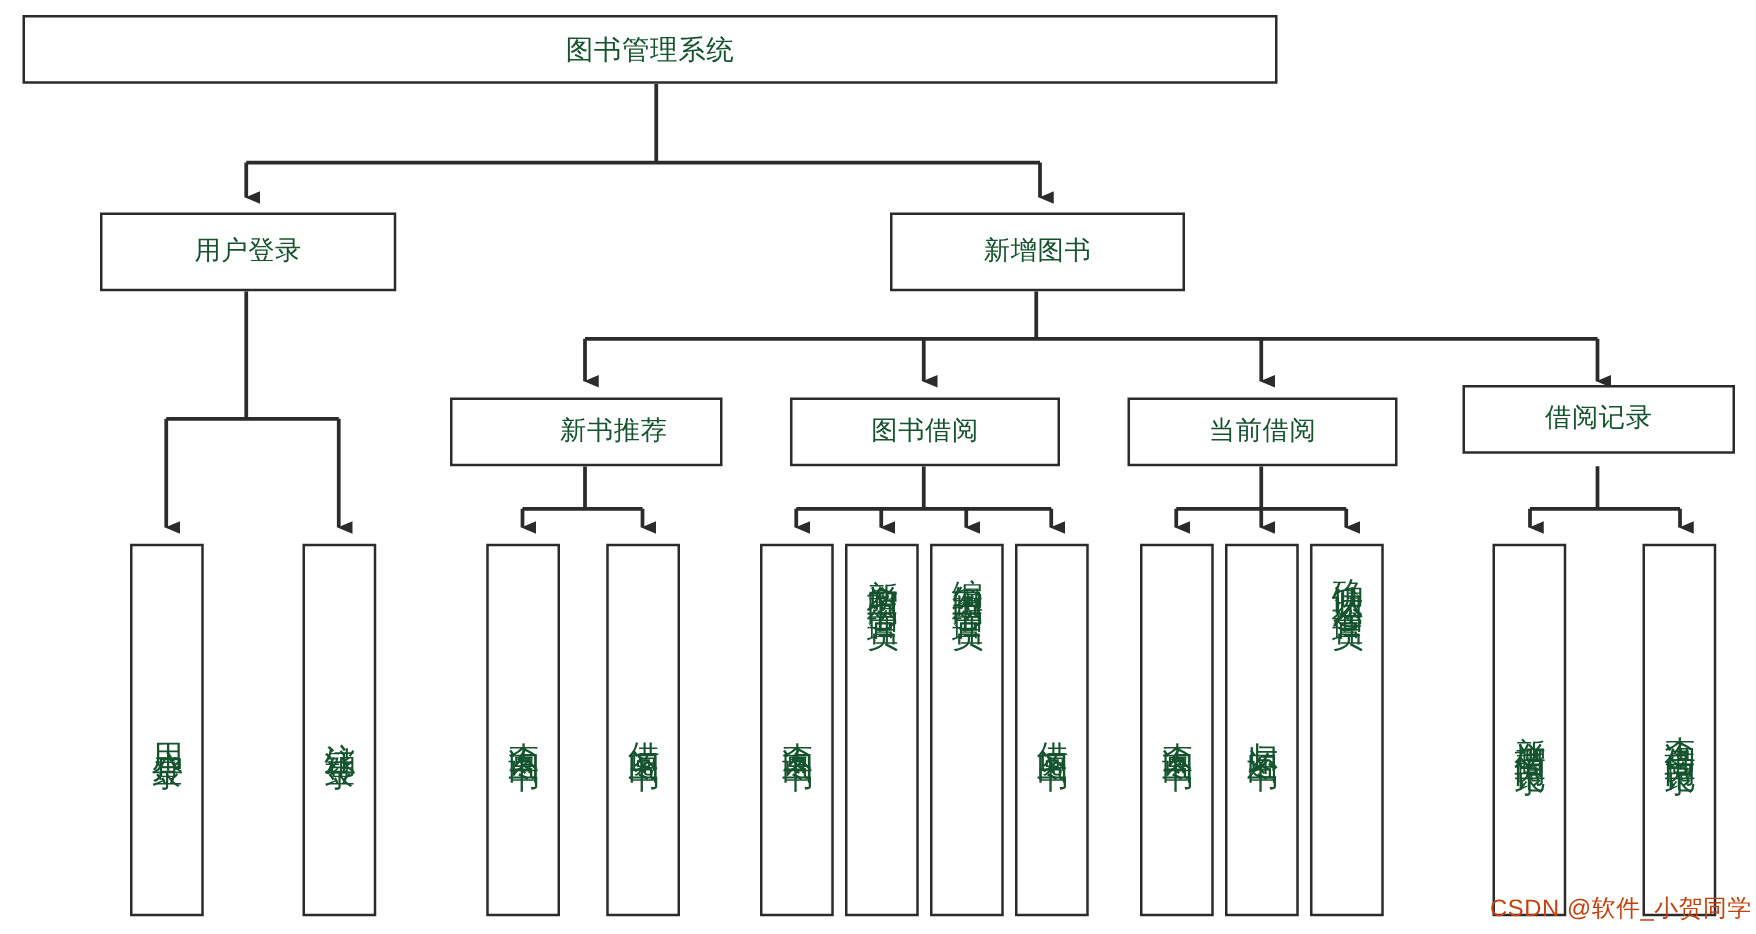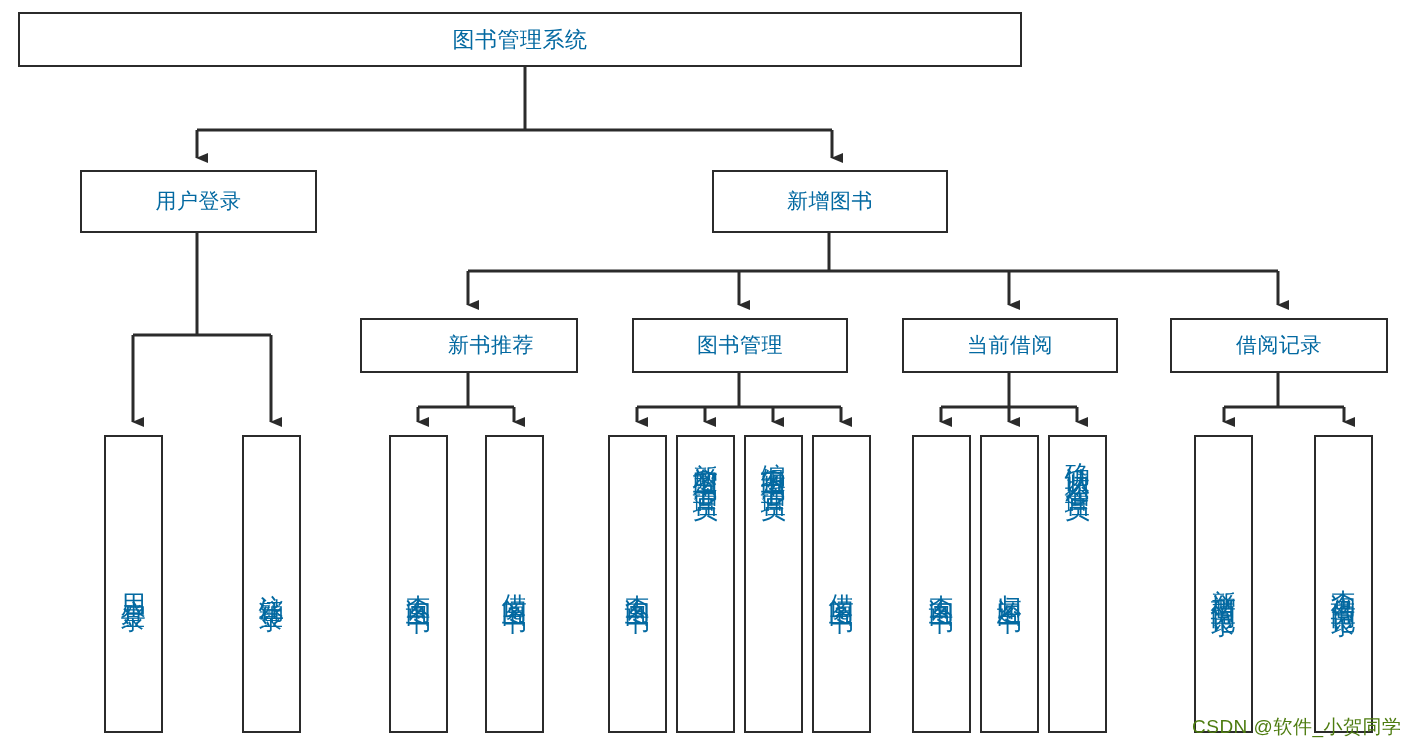--- a/index.html
+++ b/index.html
@@ -30,21 +30,21 @@
     position: absolute;
     box-sizing: border-box;
     background: #ffffff;
     border: 2.5px solid #2b2b2b;
     display: flex;
     align-items: center;
     justify-content: center;
     z-index: 2;
   }
   .node .label {
-    color: #0369a1;
+    color: #14532d;
     line-height: 1.18;
     letter-spacing: 0.5px;
     white-space: nowrap;
   }
   
   .node.horiz .label {
     font-size: 21px;
   }
   .node.root .label {
     font-size: 22px;
@@ -62,21 +62,21 @@
     line-height: 1.05;
     letter-spacing: 5px;
     white-space: nowrap;
   }
   .node.vert.centered {
     align-items: center;
     padding-top: 0;
   }
   .watermark {
     position: absolute;
-    color: #4d7c0f;
+    color: #c2410c;
     font-size: 19px;
     white-space: nowrap;
     z-index: 5;
     letter-spacing: 0.5px;
   }
 </style>
 </head>
 <body>
 
 <div id="diagram-canvas">
@@ -141,28 +141,28 @@
 
   <div class="node horiz" style="left:712px; top:170px; width:236px; height:63px;">
     <span class="label">新增图书</span>
   </div>
 
   <div class="node horiz" style="left:360px; top:318px; width:218px; height:55px;padding-left:44px;">
     <span class="label">新书推荐</span>
   </div>
 
   <div class="node horiz" style="left:632px; top:318px; width:216px; height:55px;">
-    <span class="label">图书管理</span>
+    <span class="label">图书借阅</span>
   </div>
 
   <div class="node horiz" style="left:902px; top:318px; width:216px; height:55px;text-align:center;">
     <span class="label">当前借阅</span>
   </div>
 
-  <div class="node horiz" style="left:1170px; top:318px; width:218px; height:55px;">
+  <div class="node horiz" style="left:1170px; top:308px; width:218px; height:55px;">
     <span class="label">借阅记录</span>
   </div>
 
   <div class="node vert centered" style="left:104px; top:435px; width:59px; height:298px;">
     <span class="label">用户登录</span>
   </div>
 
   <div class="node vert centered" style="left:242px; top:435px; width:59px; height:298px;">
     <span class="label">注销登录</span>
   </div>

